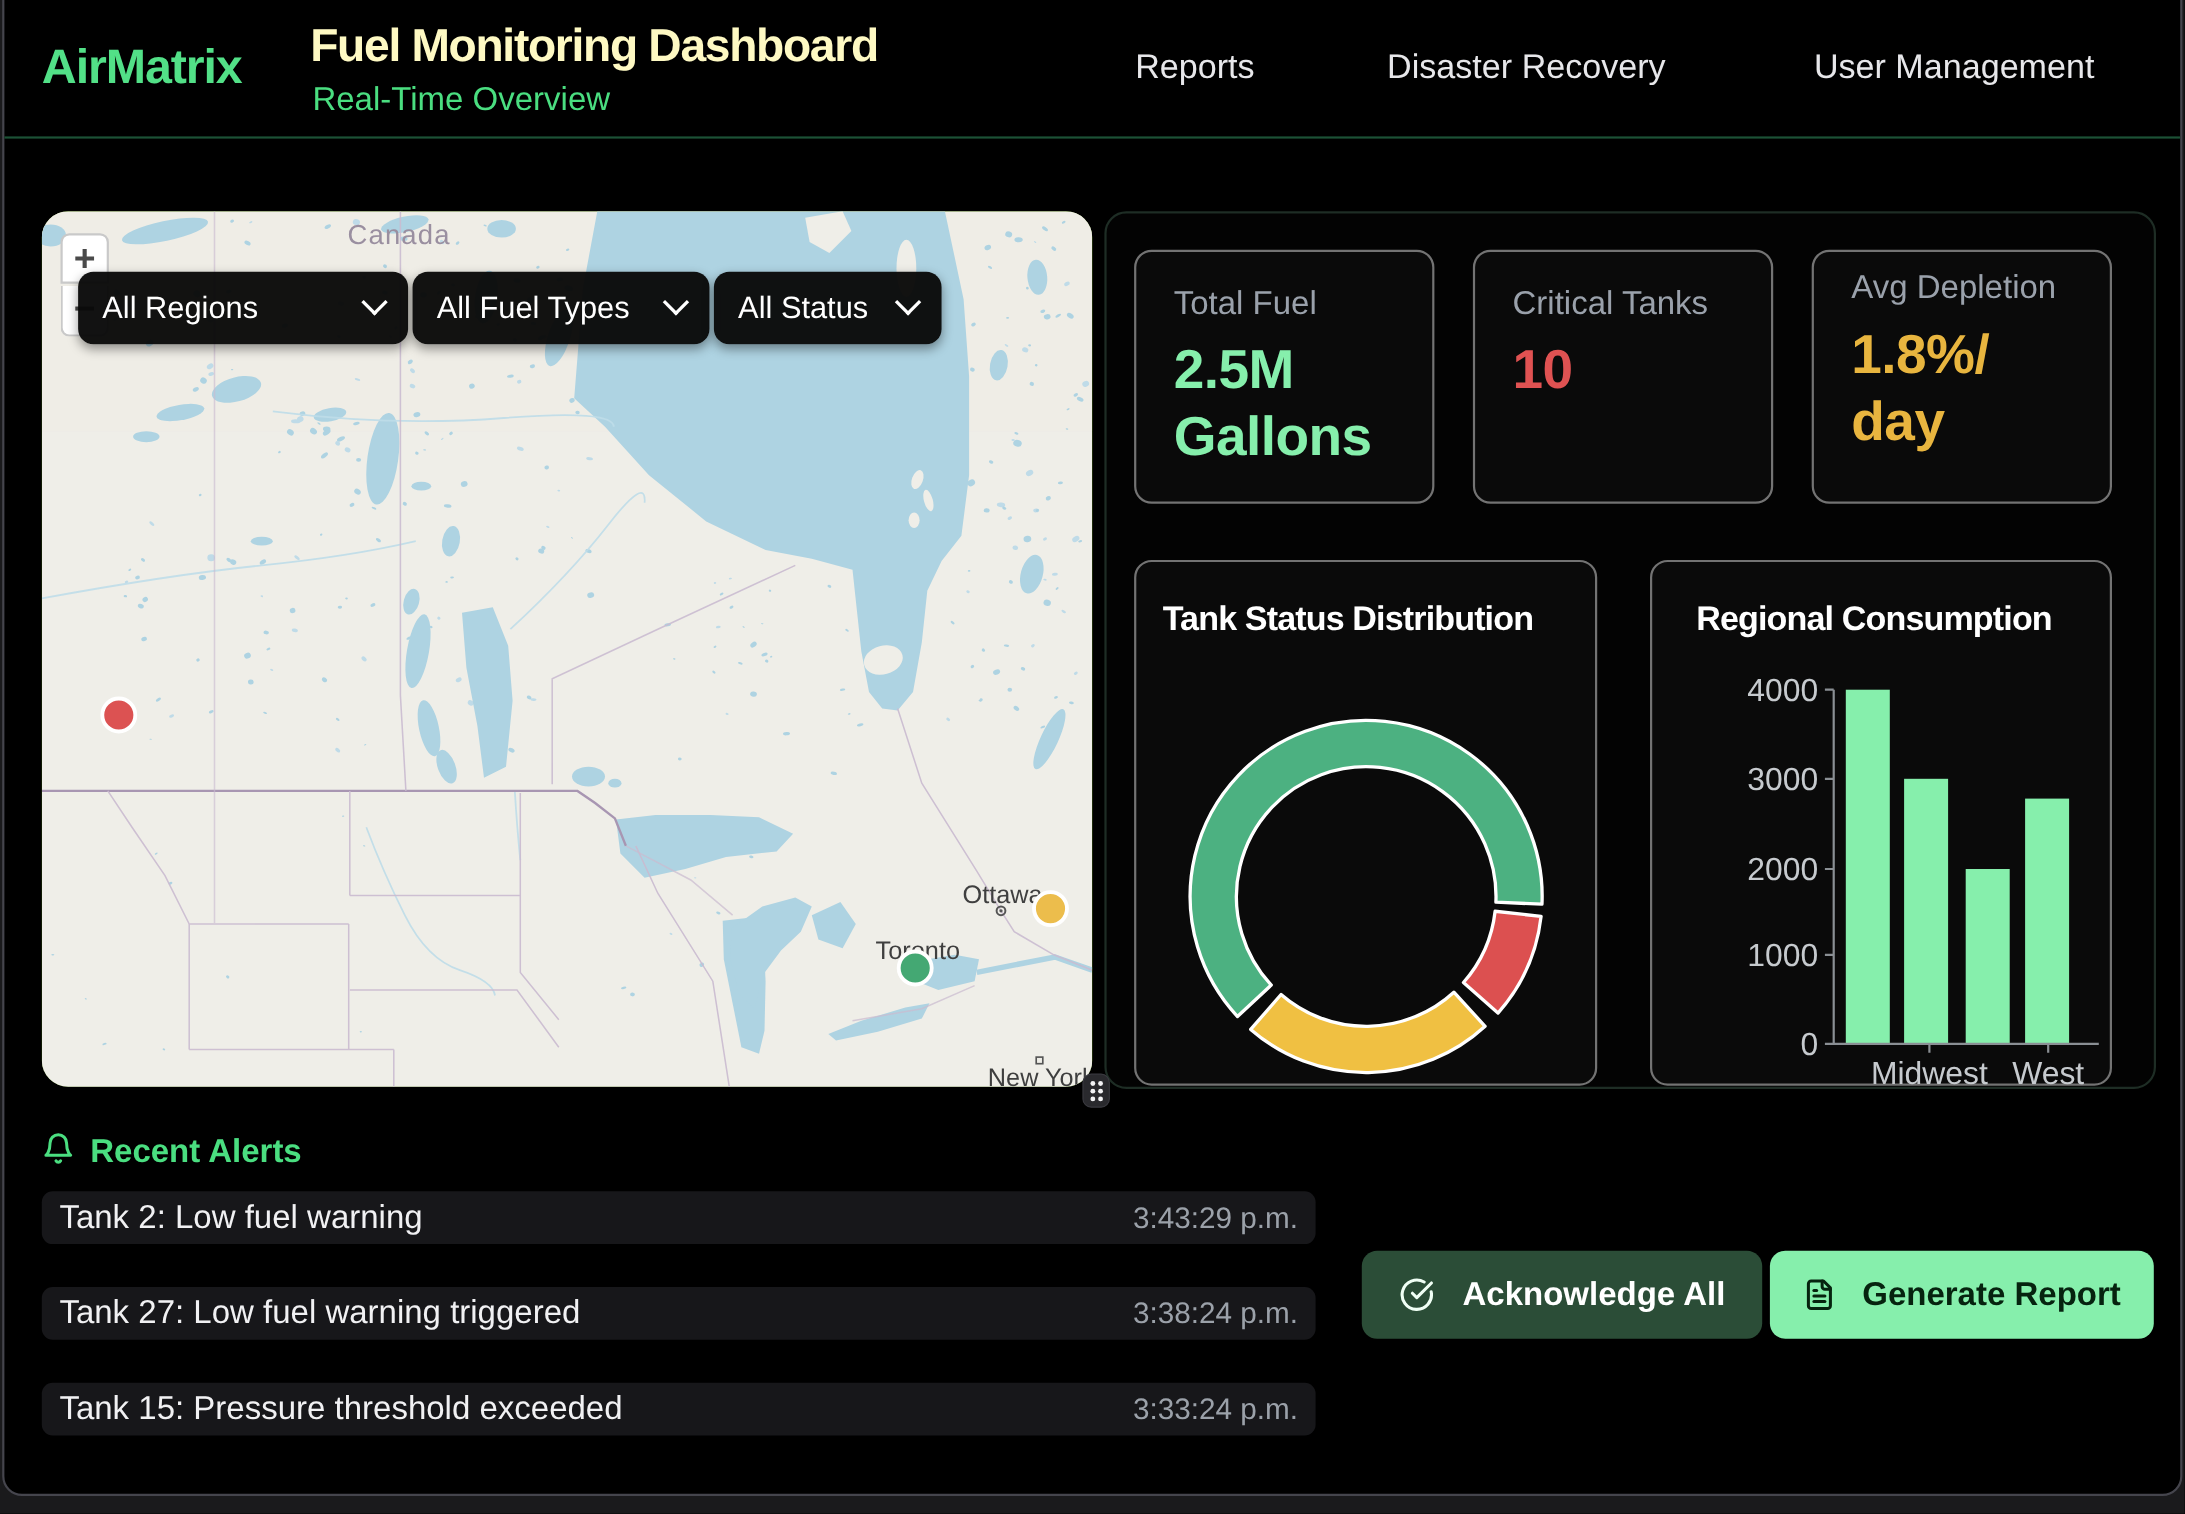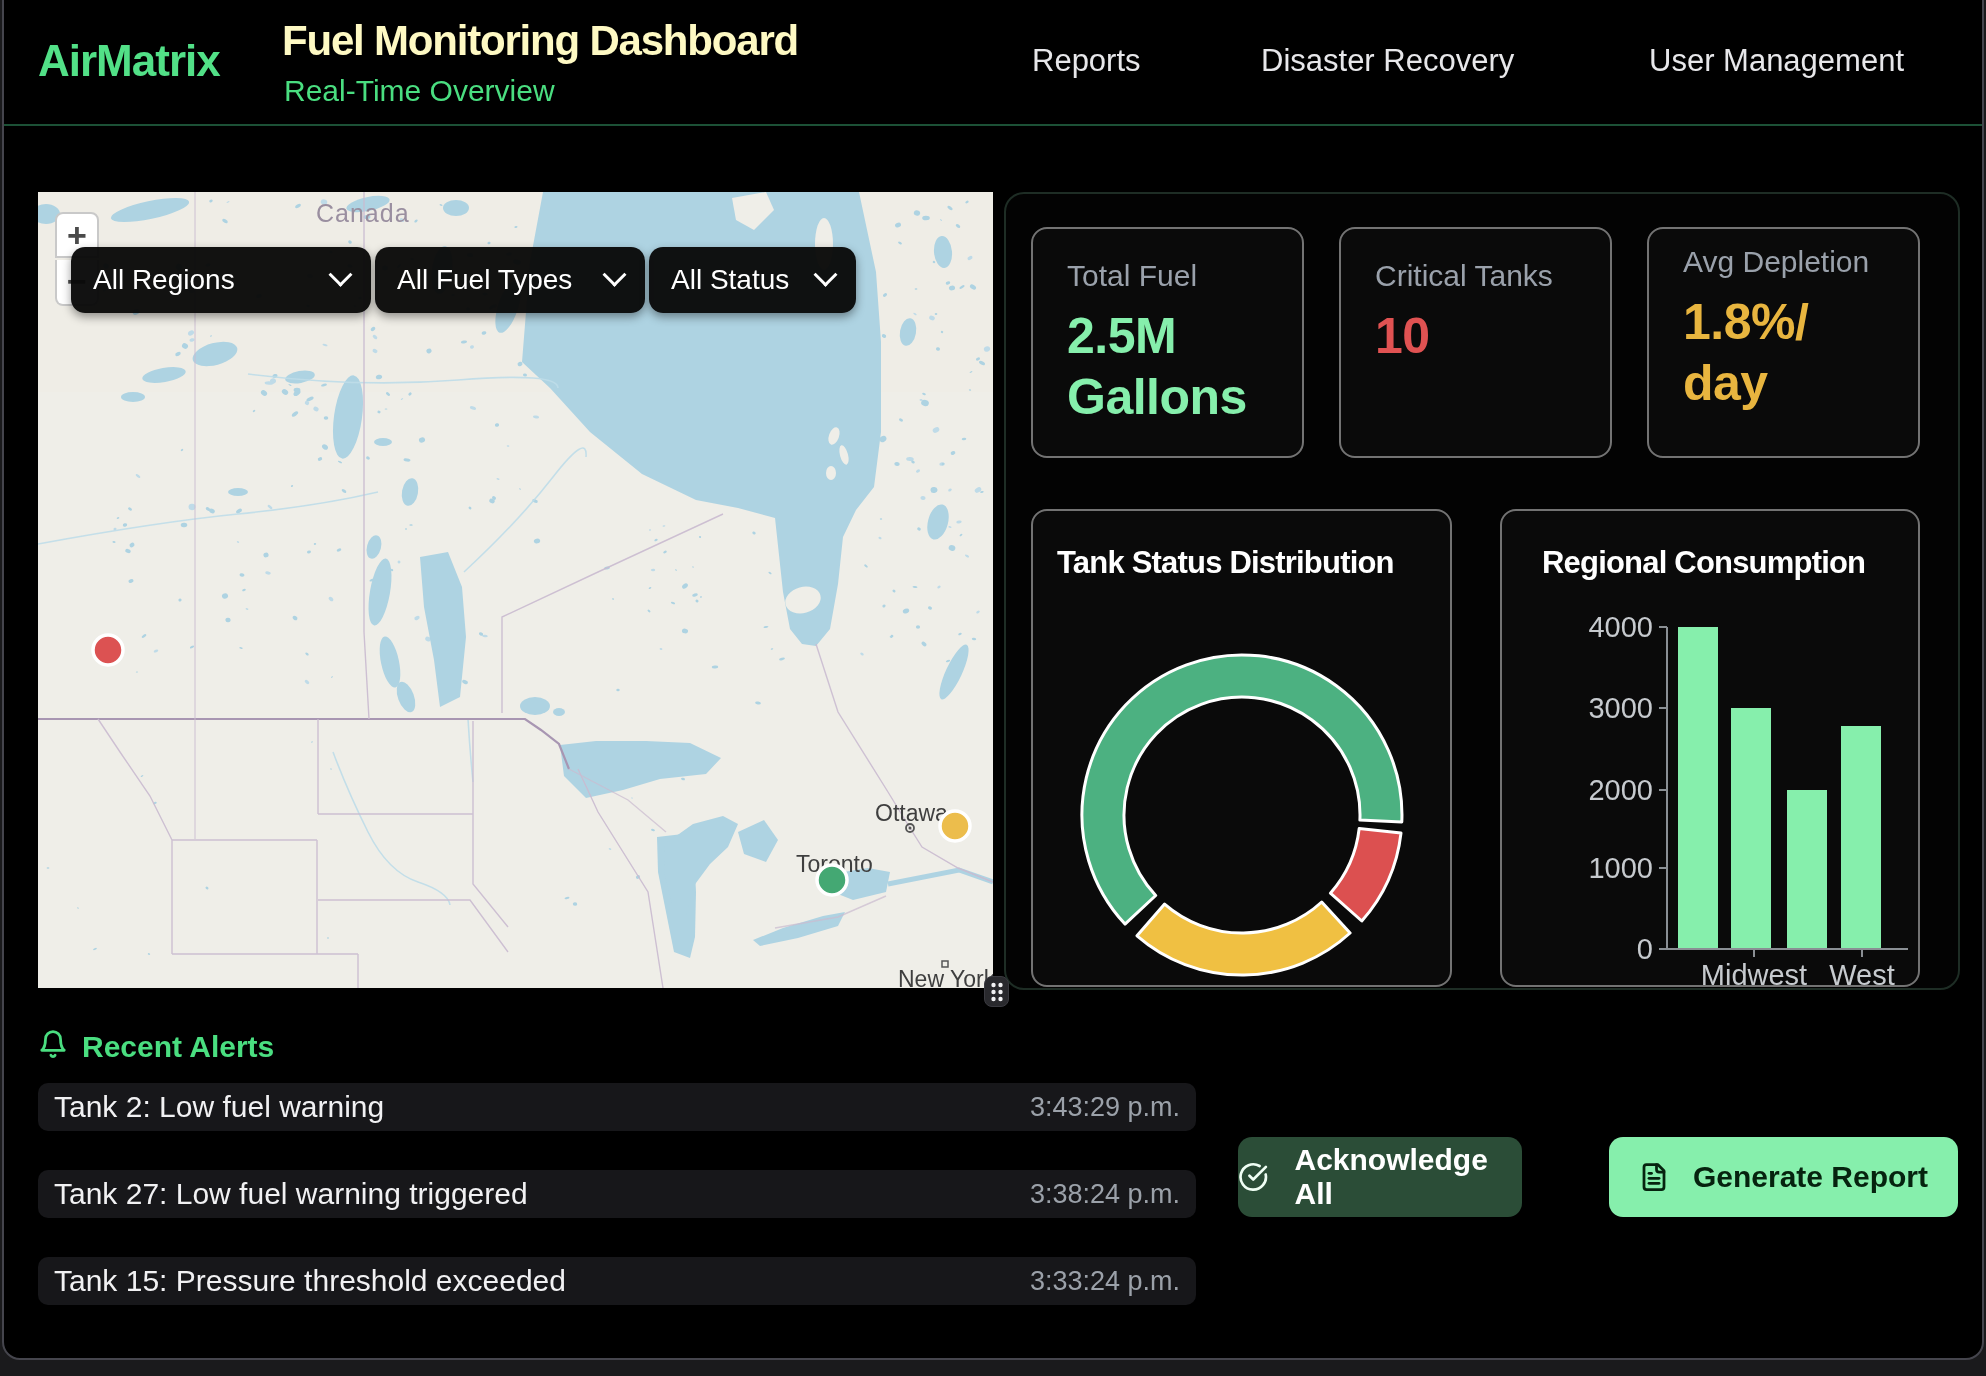--- a/index.html
+++ b/index.html
@@ -10,21 +10,21 @@
 .title{left:282px;top:17px;font-size:42px;font-weight:bold;color:#fef9c3;letter-spacing:-1.2px}
 .subtitle{left:284px;top:74px;font-size:30px;color:#4ade80}
 .nav{top:43px;font-size:31px;color:#e7e7ea}
 
 .panel{left:1004px;top:192px;width:956px;height:798px;background:#030303;border:2px solid #1e2d25;border-radius:20px}
 .card{background:#0a0a0a;border:2px solid #737373;border-radius:16px}
 .statlabel{font-size:30px;color:#9aa1ab}
 .statvalue{font-size:50px;font-weight:bold;line-height:61px;margin-top:13px;letter-spacing:-0.5px}
 .ctitle{font-size:31px;font-weight:bold;color:#fff;letter-spacing:-0.8px;white-space:nowrap}
 
-.map{left:38px;top:192px;width:955px;height:796px;border-radius:0;overflow:hidden;background:#4d7c0f}
+.map{left:38px;top:192px;width:955px;height:796px;border-radius:24px;overflow:hidden;background:#4d7c0f}
 .zbtn{left:17px;width:44px;background:#fff;border:2px solid #c9c9c9;color:#4a4a4a;font-size:34px;font-weight:bold;text-align:center;line-height:42px}
 .fbtn{top:55px;height:66px;background:rgba(8,8,8,0.96);border-radius:14px;color:#fff;font-size:28px;font-weight:normal;display:flex;align-items:center;padding:0 22px;white-space:nowrap;box-shadow:0 4px 10px rgba(0,0,0,.4)}
 .chev{margin-left:auto;width:17px;height:17px;border-right:3px solid #fff;border-bottom:3px solid #fff;transform:rotate(45deg) translate(-4px,-4px)}
 
 .ralerts{left:82px;top:1030px;font-size:30px;font-weight:bold;color:#4ade80}
 .arow{left:38px;width:1158px;height:48px;background:#17171a;border-radius:10px;display:flex;align-items:center;padding:0 16px;font-size:30px;color:#f1f1f3}
 .atime{margin-left:auto;font-size:27px;color:#9ba1a9}
 .btn{top:1137px;height:80px;border-radius:14px;display:flex;align-items:center;justify-content:center;font-size:30px;font-weight:bold}
 .gripper{left:984px;top:976px;width:25px;height:31px;background:#29292d;border:1px solid #3a3a40;border-radius:8px;display:flex;align-items:center;justify-content:center}
 </style></head><body>
@@ -476,21 +476,21 @@
 
 <svg class="abs" style="left:38px;top:1028px" width="30" height="32" viewBox="0 0 24 24" fill="none" stroke="#4ade80" stroke-width="2.2" stroke-linecap="round" stroke-linejoin="round">
   <path d="M6 8a6 6 0 0 1 12 0c0 7 3 9 3 9H3s3-2 3-9"></path>
   <path d="M10.3 21a1.94 1.94 0 0 0 3.4 0"></path>
 </svg>
 <div class="abs ralerts">Recent Alerts</div>
 <div class="abs arow" style="top:1083px">Tank 2: Low fuel warning<span class="atime">3:43:29 p.m.</span></div>
 <div class="abs arow" style="top:1170px">Tank 27: Low fuel warning triggered<span class="atime">3:38:24 p.m.</span></div>
 <div class="abs arow" style="top:1257px">Tank 15: Pressure threshold exceeded<span class="atime">3:33:24 p.m.</span></div>
 
-<div class="abs btn" style="left:1238px;width:284px;background:#2b4d37;color:#fff;gap:26px">
+<div class="abs btn" style="left:1238px;width:364px;background:#2b4d37;color:#fff;gap:26px">
   <svg width="32" height="32" viewBox="0 0 24 24" fill="none" stroke="#f0fff5" stroke-width="2.1" stroke-linecap="round" stroke-linejoin="round">
     <path d="M21.8 10A10 10 0 1 1 17 3.34"></path>
         <path d="m9 11 3 3L22 4"></path>
   </svg>
   Acknowledge All
 </div>
 <div class="abs btn" style="left:1609px;width:349px;background:#86efac;color:#06230f;gap:24px">
   <svg width="30" height="32" viewBox="0 0 24 24" fill="none" stroke="#06230f" stroke-width="2.2" stroke-linecap="round" stroke-linejoin="round">
     <path d="M15 2H6a2 2 0 0 0-2 2v16a2 2 0 0 0 2 2h12a2 2 0 0 0 2-2V7Z"></path>
     <path d="M14 2v4a2 2 0 0 0 2 2h4"></path>

